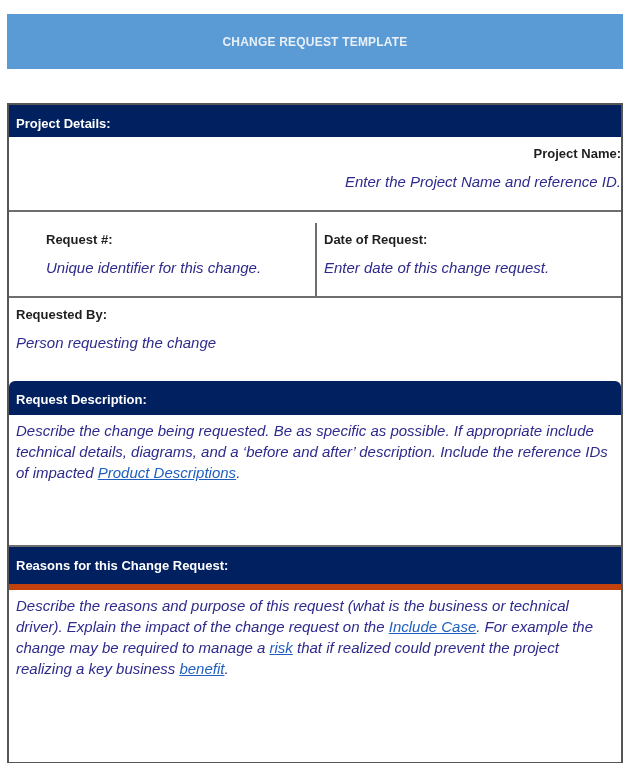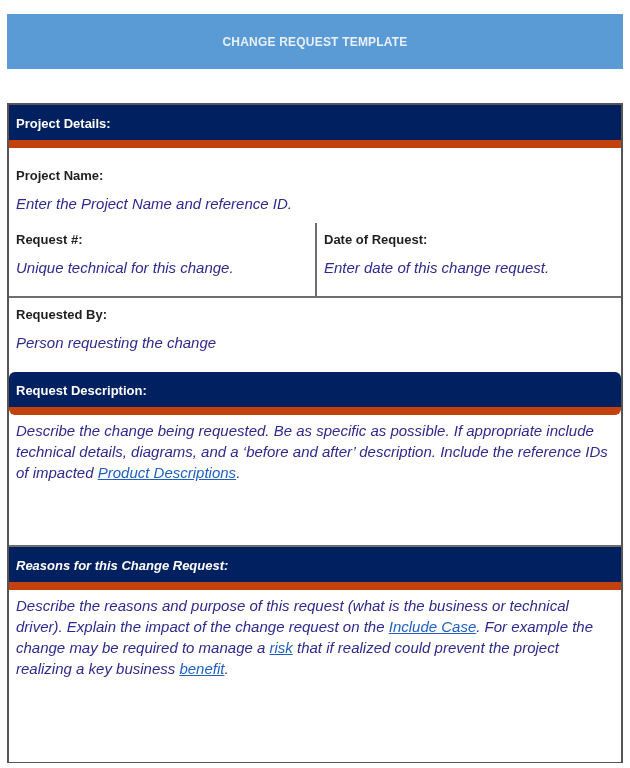--- a/index.html
+++ b/index.html
@@ -17,23 +17,23 @@
       position: absolute; left: 7px; top: 103px; width: 616px; height: 660px;
       border: 2px solid #555555;
       border-bottom-width: 3px;
     }
 
     .section-header {
       position: absolute; left: 0; width: 100%; height: 43px;
       background: #002060;
       color: #ffffff; font-size: 13px; font-weight: bold;
       padding: 11px 0 0 7px;
-      border-bottom: 8px solid #c2410c;
+      border-bottom: 6px solid #c2410c;
     }
-    .section-header.italic { font-style: italic; }
+    .section-header.italic { }
 
     .cell {
       position: absolute; background: #ffffff;
       border-bottom: 2px solid #6e6e6e;
     }
     .cell .label {
       display: block; color: #1f1f1f; font-size: 13px; font-weight: bold;
       padding: 9px 0 0 7px;
     }
     .cell .hint {
@@ -56,43 +56,43 @@
 <div class="title-banner">
   <span>CHANGE REQUEST TEMPLATE</span>
 </div>
 
 <div class="form-table">
 
   <div class="section-header" style="top:0;">
     <span>Project Details:</span>
   </div>
 
-  <div class="cell" style="top:54px; left:0; width:100%; height:75px;">
+  <div class="cell" style="top:32px; left:0; width:100%; height:75px;text-align:right;">
     <span class="label">Project Name:</span>
     <span class="hint">Enter the Project Name and reference ID.</span>
   </div>
 
   <div class="cell" style="top:118px; left:0; width:100%; height:75px;">
-    <div style="position:absolute; left:0; top:0; width:338px; height:100%;">
+    <div style="position:absolute; left:0; top:0; width:338px; height:100%;padding-left:30px;">
       <span class="label">Request #:</span>
-      <span class="hint">Unique technical for this change.</span>
+      <span class="hint">Unique identifier for this change.</span>
     </div>
     <div class="v-divider"></div>
     <div style="position:absolute; left:308px; top:0; right:0; height:100%;">
       <span class="label">Date of Request:</span>
       <span class="hint">Enter date of this change request.</span>
     </div>
   </div>
 
   <div class="cell" style="top:193px; left:0; width:100%; height:92px; border-bottom:none;">
     <span class="label">Requested By:</span>
     <span class="hint">Person requesting the change</span>
   </div>
 
-  <div class="section-header" style="top:267px;border-radius:6px;">
+  <div class="section-header" style="top:276px;border-radius:6px;">
     <span>Request Description:</span>
   </div>
 
   <div class="cell" style="top:310px; left:0; width:100%; height:132px;">
     <p class="body-text"><span>Describe the change being requested. Be as specific as possible. If appropriate include technical details, diagrams, and a ‘before and after’ description. Include the reference IDs of impacted </span><a>Product Descriptions</a><span>.</span></p>
   </div>
 
   <div class="section-header italic" style="top:442px;">
     <span>Reasons for this Change Request:</span>
   </div>

